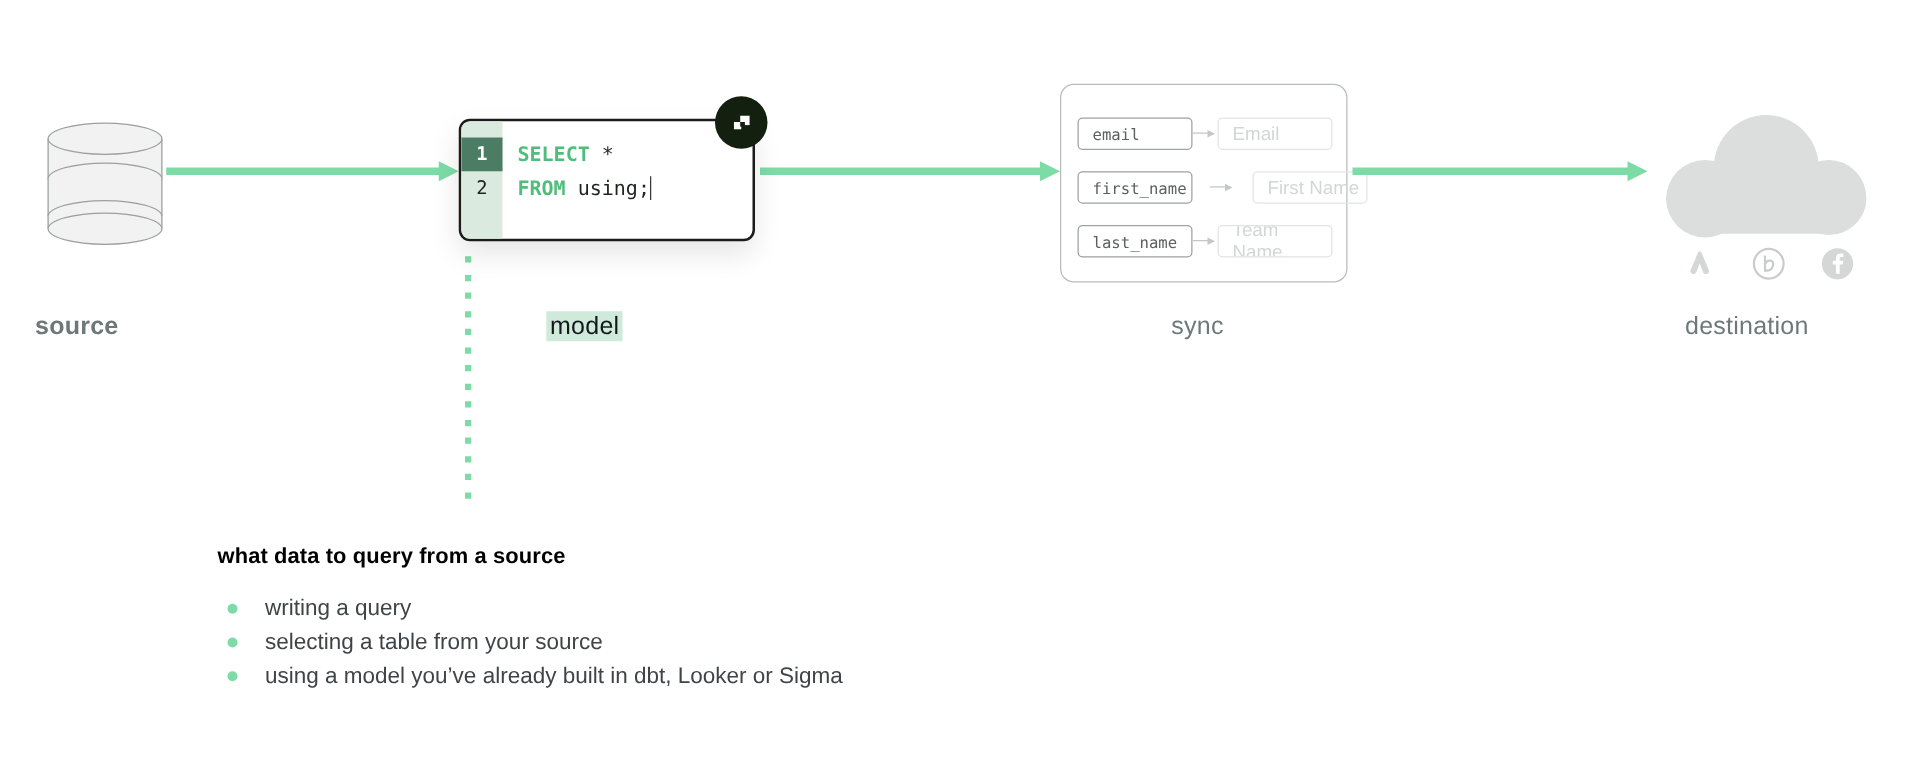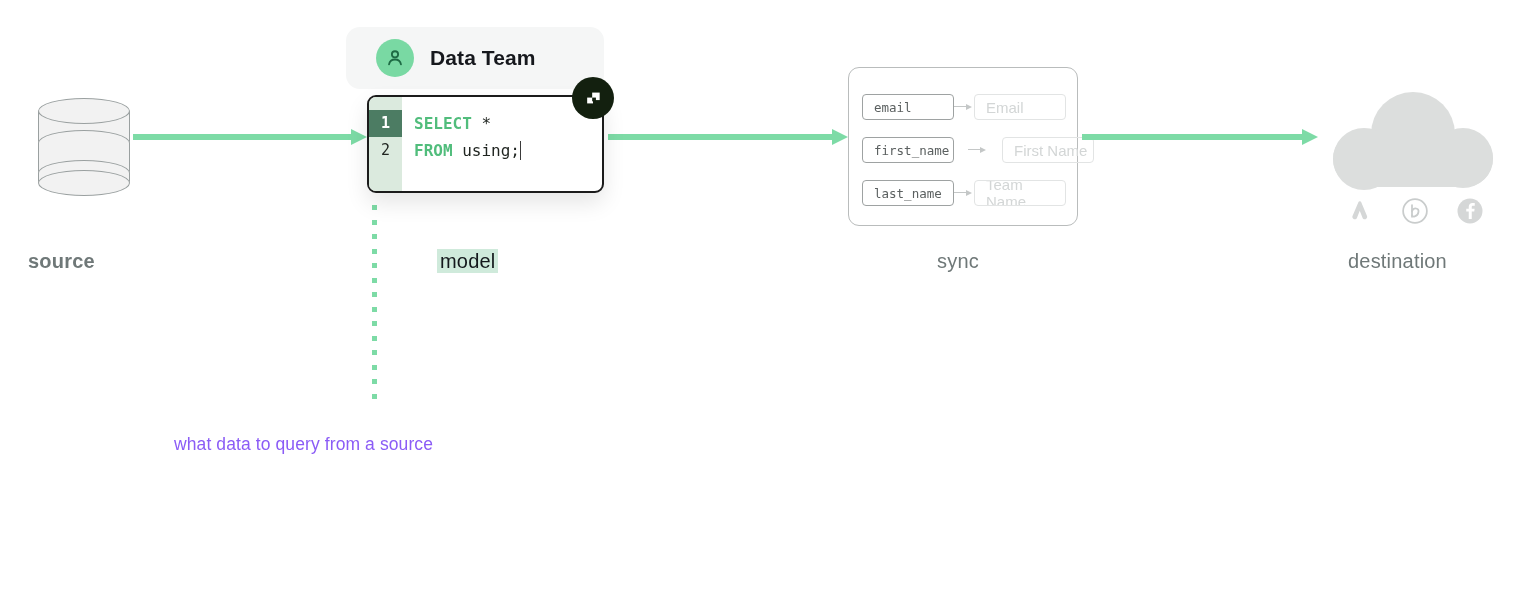--- a/index.html
+++ b/index.html
@@ -298,22 +298,22 @@
     display: flex;
     justify-content: space-between;
     align-items: center;
   }
 
   
   .copy { position: absolute; left: 174px; top: 434px; width: 700px; }
   .copy h3 {
     margin: 0;
     font-size: 17.5px;
-    font-weight: 400;
-    color: #8b5cf6;
+    font-weight: 700;
+    color: #000000;
     letter-spacing: .1px;
   }
   .copy .sub {
     margin-top: 5px;
     font-size: 18px;
     color: #3f4448;
   }
   .bullets { margin-top: 18px; }
   .bullet {
     display: flex;
@@ -344,29 +344,20 @@
     <div class="body" style="top:75px;height:10px;"></div>
     <div class="disc" style="top:72px;"></div>
     <div class="disc" style="top:0px;"></div>
   </div>
 
   <div class="arrow" style="left:133px; top:132px; width:234px;">
     <div class="shaft" style="width:220px;"></div>
     <div class="head" style="left:218px;"></div>
   </div>
 
-  <div class="team-card">
-    <div class="team-avatar">
-      <svg width="22" height="22" viewBox="0 0 24 24" fill="none" stroke="#1e6b44" stroke-width="2" stroke-linecap="round">
-        <circle cx="12" cy="8" r="3.4"></circle>
-        <path d="M5.5 19c.6-3.6 3.3-5.4 6.5-5.4s5.9 1.8 6.5 5.4"></path>
-      </svg>
-    </div>
-    <div class="team-name">Data Team</div>
-  </div>
 
   <div class="cursor-badge">
     <svg width="20" height="20" viewBox="0 0 24 24">
       <rect x="11" y="5.5" width="9" height="9" fill="#ffffff"></rect>
       <rect x="5" y="11.5" width="7" height="7" fill="#ffffff"></rect>
       <rect x="11" y="11.5" width="4.5" height="4.5" fill="#13200f"></rect>
     </svg>
   </div>
 
   <div class="editor">
@@ -471,15 +462,29 @@
   <div class="stage-label" style="left:28px; top:250px;font-weight:bold;">source</div>
 
   <div class="stage-label" style="left:437px; top:250px;"><span class="label-model">model</span></div>
 
   <div class="stage-label" style="left:937px; top:250px;">sync</div>
 
   <div class="stage-label" style="left:1348px; top:250px;">destination</div>
 
   <div class="copy">
     <h3>what data to query from a source</h3>
+    <div class="bullets">
+      <div class="bullet">
+        <span class="dot"></span>
+        <span class="btxt">writing a query</span>
+      </div>
+      <div class="bullet">
+        <span class="dot"></span>
+        <span class="btxt">selecting a table from your source</span>
+      </div>
+      <div class="bullet">
+        <span class="dot"></span>
+        <span class="btxt">using a model you’ve already built in dbt, Looker or Sigma</span>
+      </div>
+    </div>
   </div>
 
 </div>
 
 </body></html>

